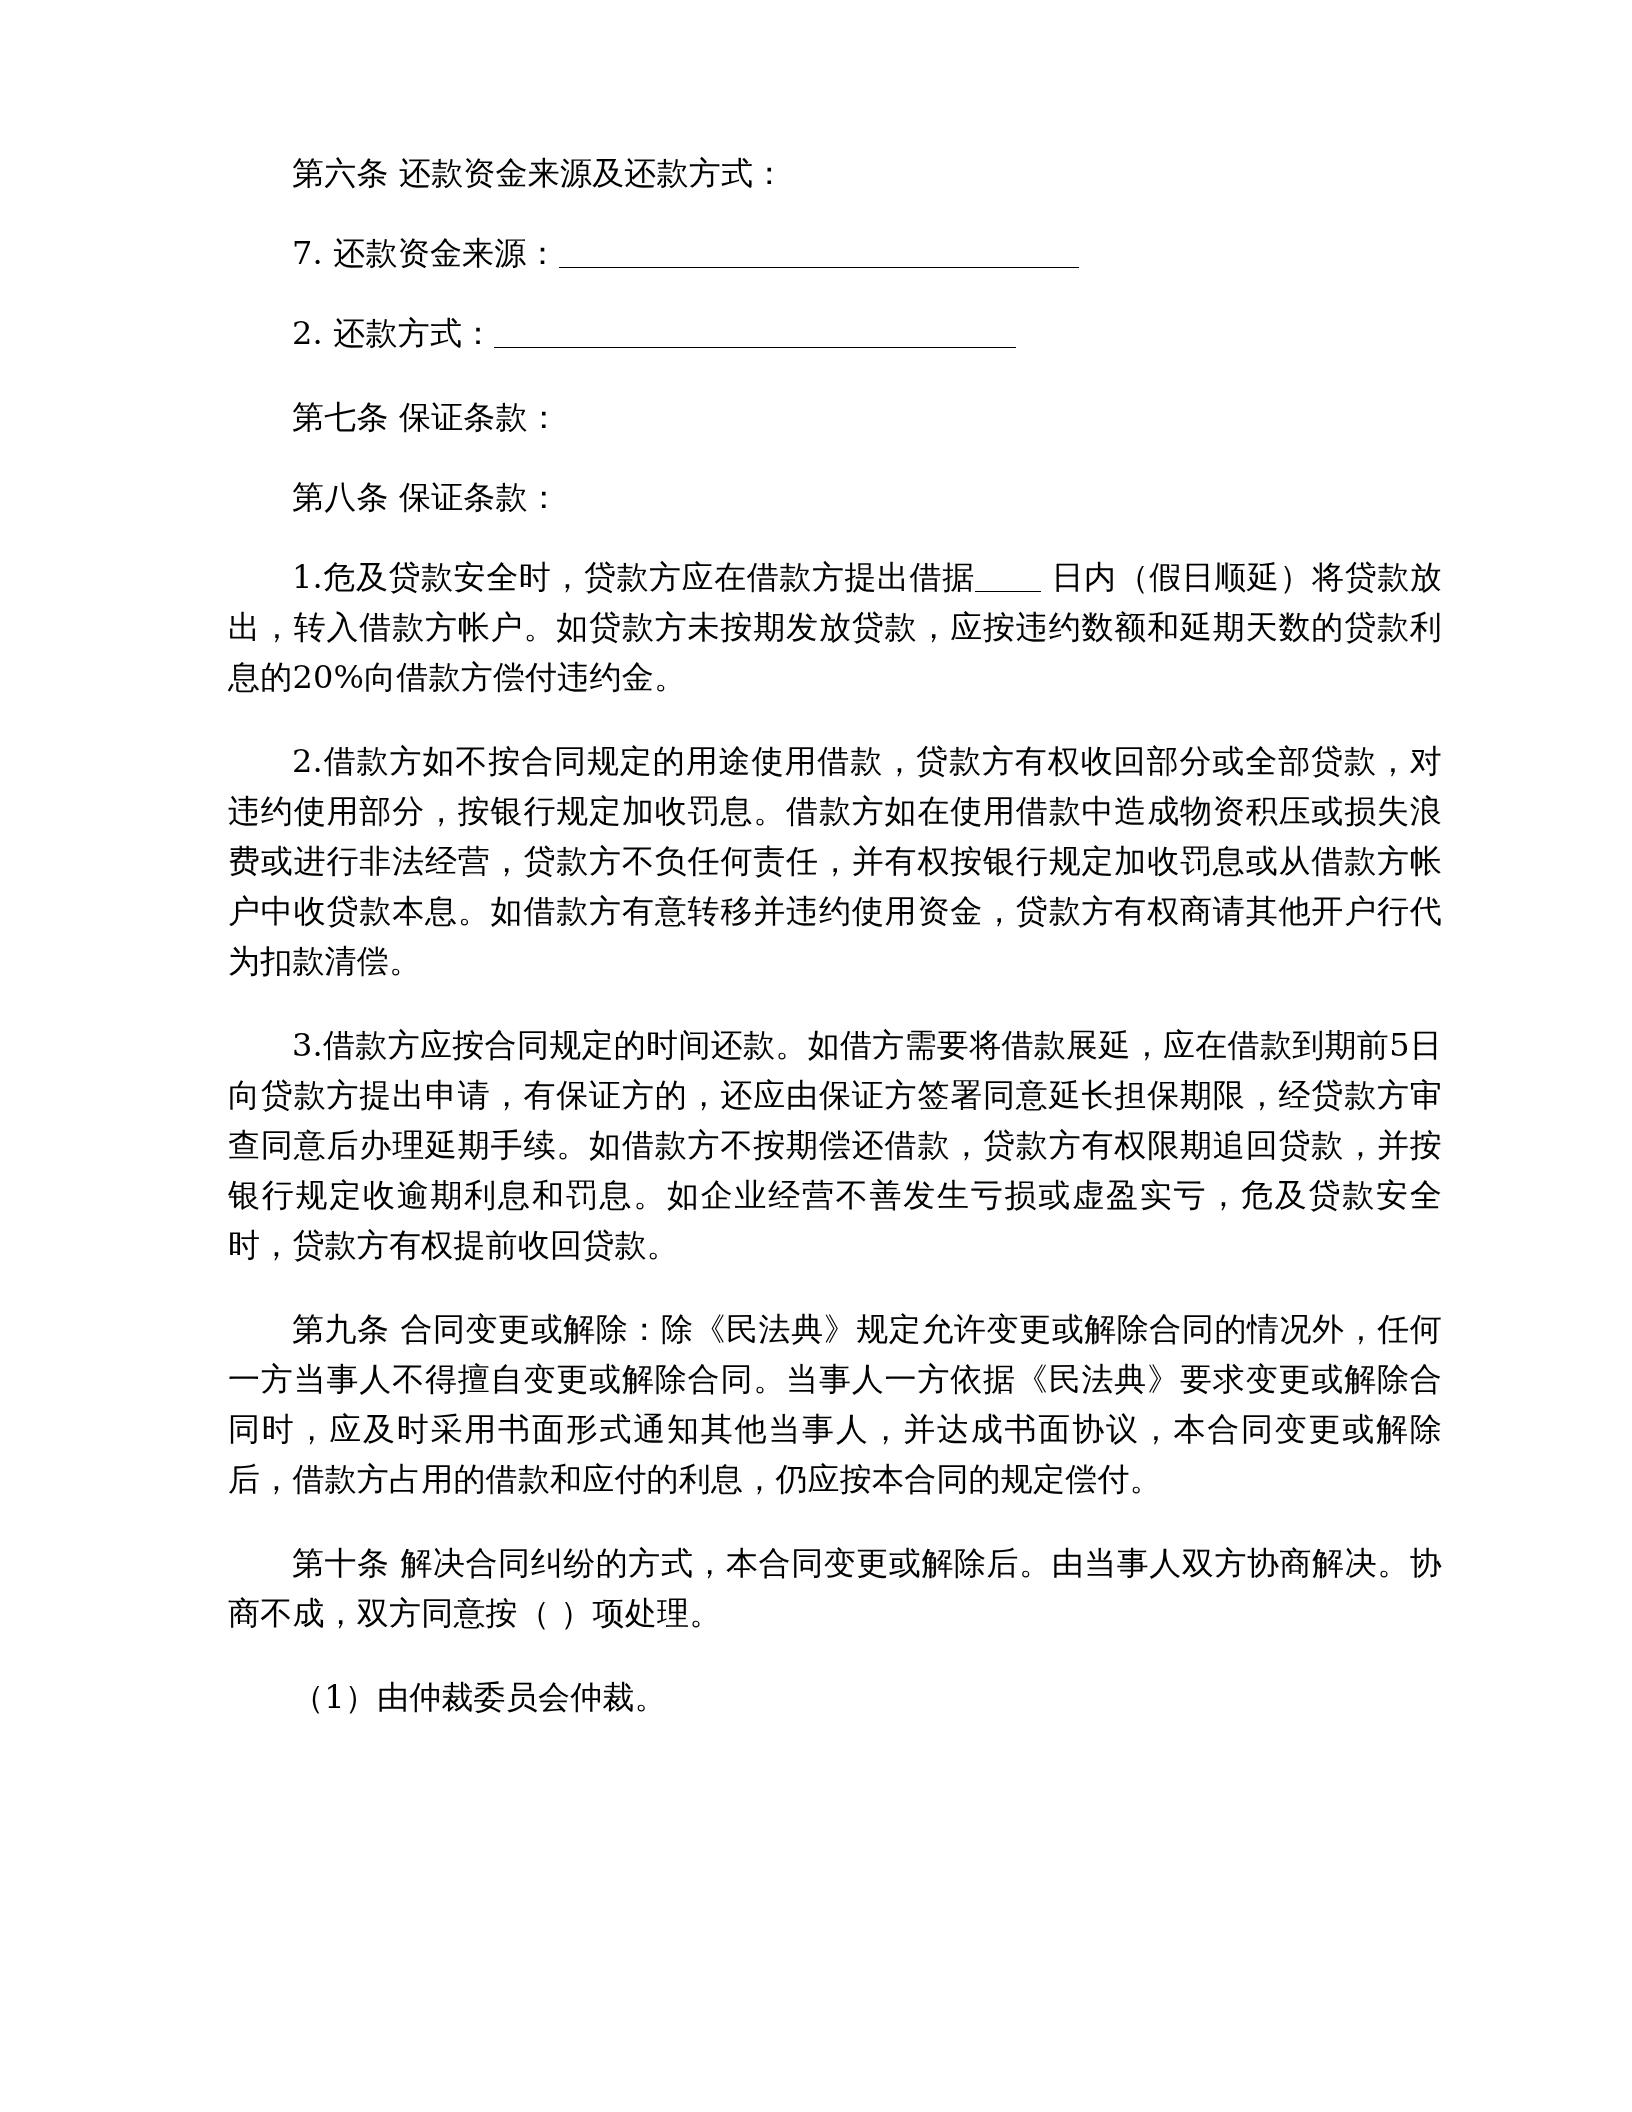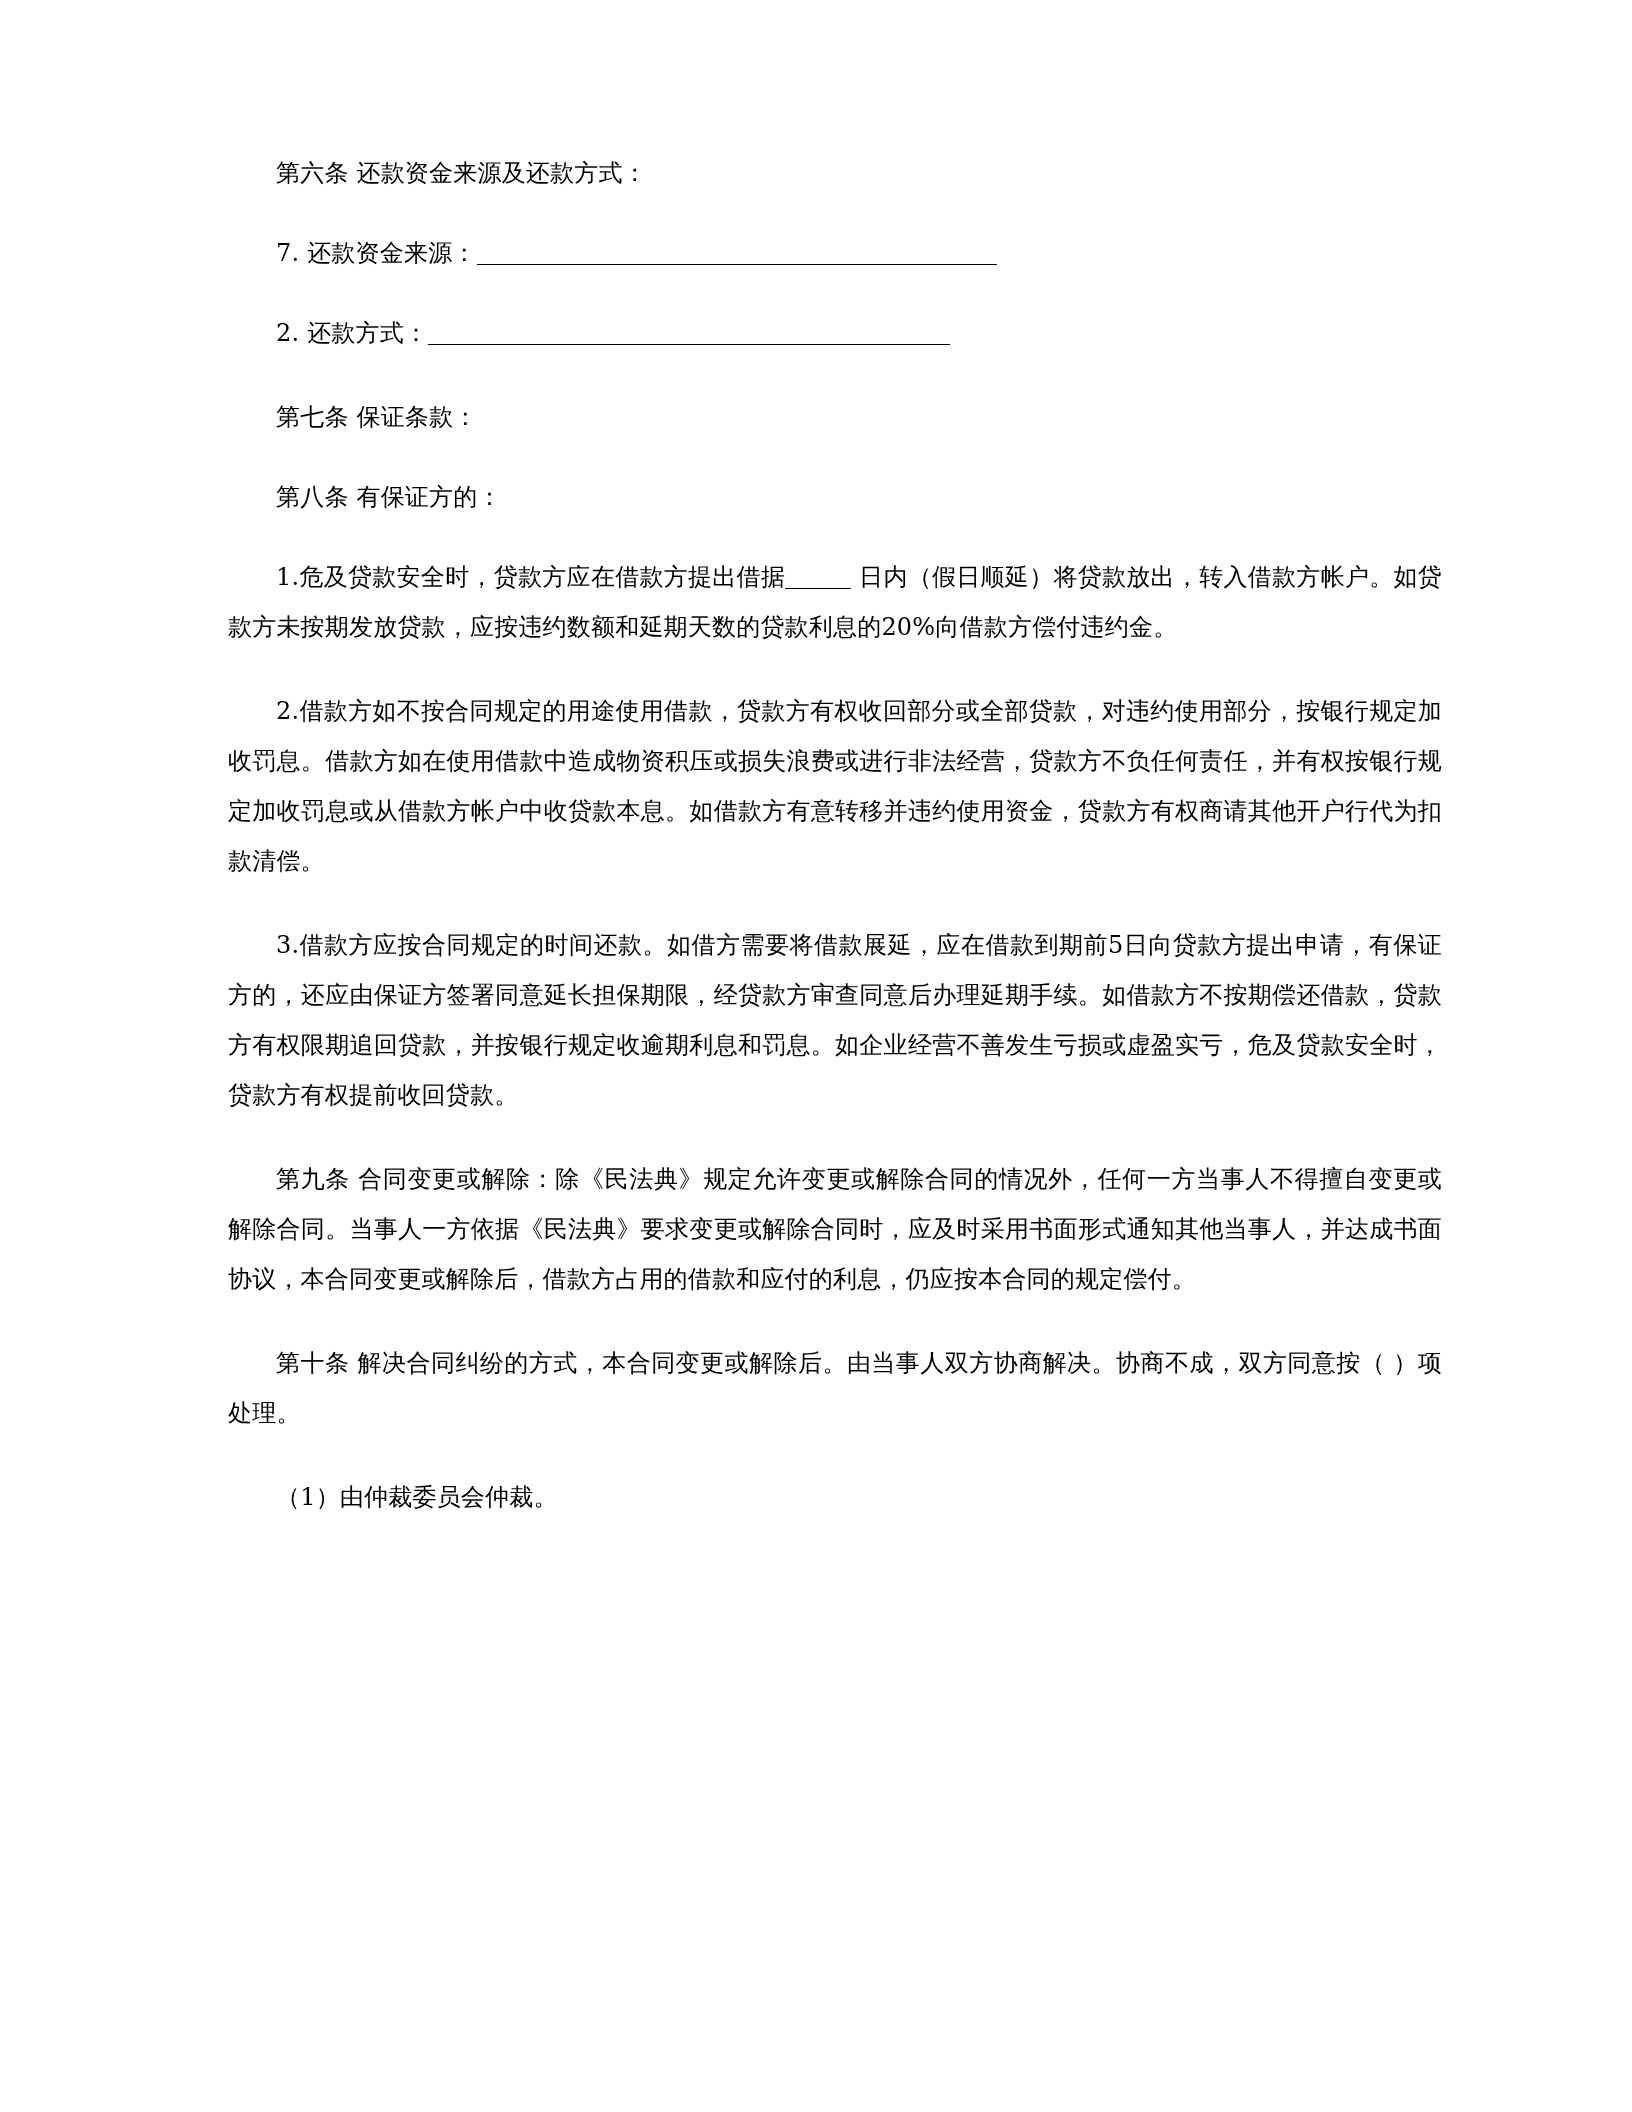--- a/index.html
+++ b/index.html
@@ -15,21 +15,21 @@
     box-sizing: border-box;
     padding: 148px 190px 0 228px;
     font-family: "DejaVu Serif", "Liberation Serif", serif;
     color: #000000;
     overflow: hidden;
   }
   .doc-body {
     width: 1214px;
   }
   .para {
-    font-size: 24px;
+    font-size: 32px;
     line-height: 50px;
     text-align: justify;
     text-justify: inter-character;
     margin: 0 0 22px 0;
     letter-spacing: 0.2px;
     word-break: break-all;
   }
   .heading {
     text-indent: 2em;
     margin-bottom: 24px;
@@ -69,21 +69,21 @@
       <span>7. 还款资金来源：</span><span class="fill-line fill-long"></span>
     </p>
 
     <p class="para indent gap-md">
       <span>2. 还款方式：</span><span class="fill-line fill-long2"></span>
     </p>
 
     <p class="para heading gap-sm">第七条  保证条款：</p>
 
 
-    <p class="para heading gap-sm">第八条  有保证方的：</p>
+    <p class="para heading gap-sm">第八条  保证条款：</p>
 
     <p class="para indent gap-md">
       <span>1.</span><span>危及贷款安全时，贷款方应在借款方提出借据</span><span class="fill-line fill-short"></span><span> 日内（假日顺延）将贷款放出，转入借款方帐户。如贷款方未按期发放贷款，应按违约数额和延期天数的贷款利息的20%向借款方偿付违约金。</span>
     </p>
 
     <p class="para indent gap-md">
       <span>2.</span><span>借款方如不按合同规定的用途使用借款，贷款方有权收回部分或全部贷款，对违约使用部分，按银行规定加收罚息。借款方如在使用借款中造成物资积压或损失浪费或进行非法经营，贷款方不负任何责任，并有权按银行规定加收罚息或从借款方帐户中收贷款本息。如借款方有意转移并违约使用资金，贷款方有权商请其他开户行代为扣款清偿。</span>
     </p>
 
     <p class="para indent gap-md">

